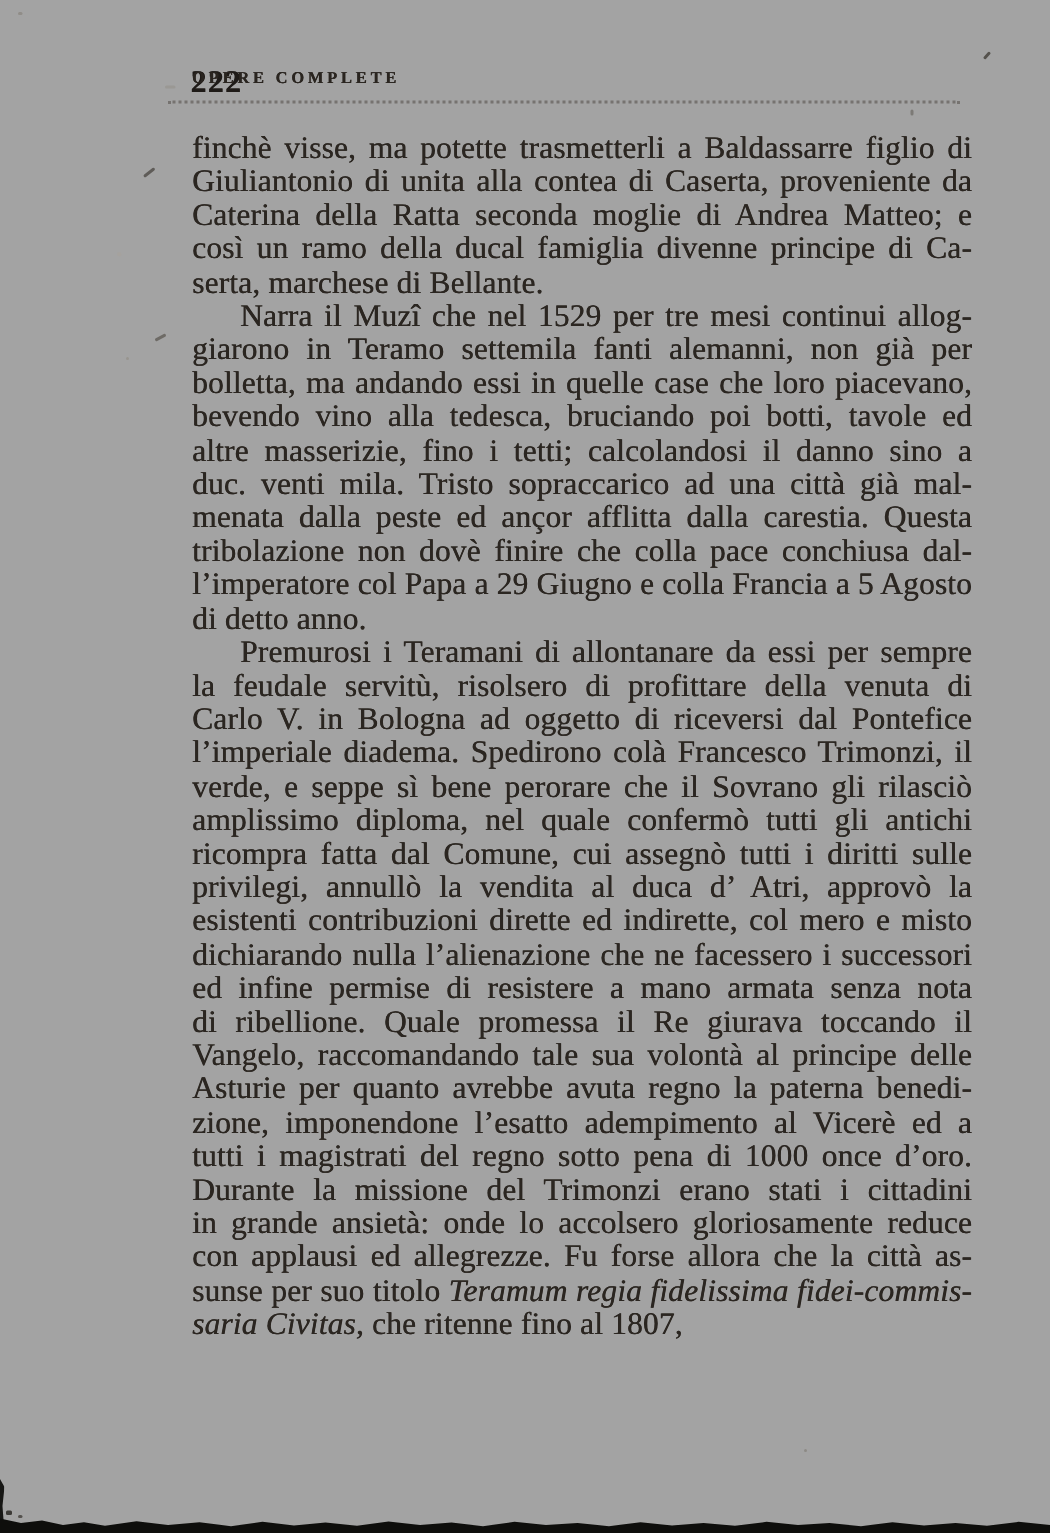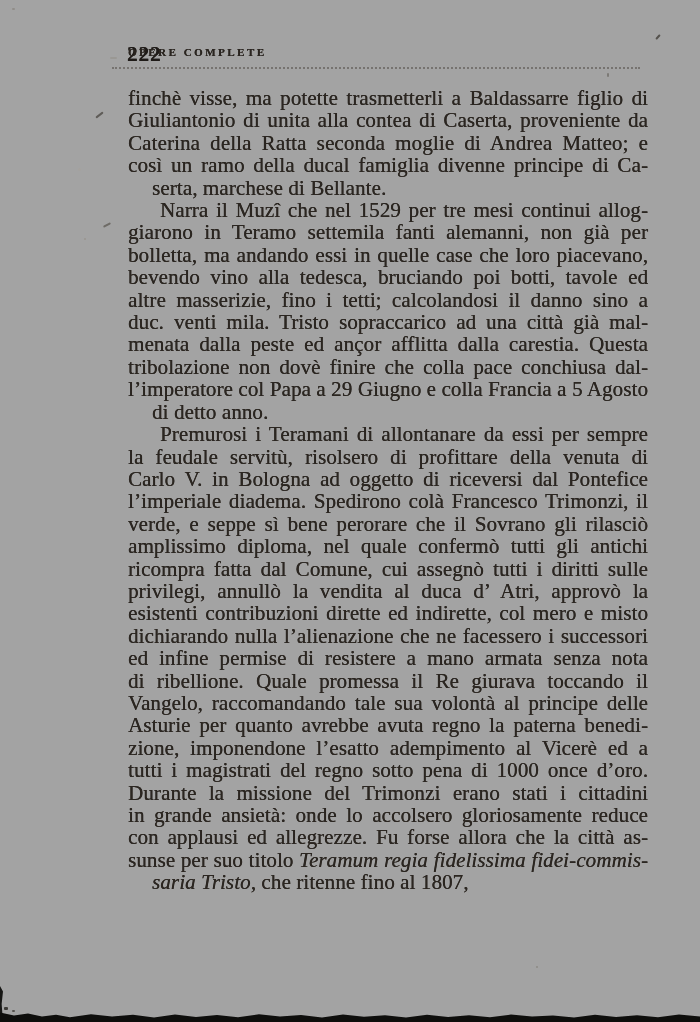--- a/index.html
+++ b/index.html
@@ -26,21 +26,21 @@
   .body-text{
     position:absolute;left:128px;top:87px;width:520px;
   }
   .line{
     font-size:21px;line-height:22.42px;height:22.42px;
     text-align:justify;text-align-last:justify;
     letter-spacing:0.1px;color:#2b2621;
     text-shadow:0.25px 0 0 currentColor;
     white-space:nowrap;
   }
-  .line.end{text-align-last:left;margin-left:24px;}
+  .line.end{text-align-last:left;}
   .line.indent{text-indent:32px;}
   .it{font-style:italic;}
   
   .artifact{position:absolute;background:#6a6a66;border-radius:2px;}
   .bottom-edge{
     position:absolute;left:0;bottom:0;width:700px;height:12px;background:#0e0e0c;
     clip-path:polygon(0% 100%,0% 20%,2% 45%,4% 30%,6% 55%,8% 40%,10% 60%,13% 35%,16% 55%,19% 40%,22% 62%,25% 38%,28% 58%,31% 42%,34% 60%,37% 36%,40% 55%,43% 42%,46% 62%,49% 38%,52% 56%,55% 44%,58% 62%,61% 40%,64% 58%,67% 44%,70% 60%,73% 38%,76% 55%,79% 45%,82% 62%,85% 40%,88% 58%,91% 44%,94% 60%,97% 38%,100% 55%,100% 100%);
   }
   .left-edge-sliver{
     position:absolute;left:0;bottom:0;width:3px;height:36px;background:#171715;
@@ -87,21 +87,21 @@
       <div class="line"><span>ed infine permise di resistere a mano armata senza nota</span></div>
       <div class="line"><span>di ribellione. Quale promessa il Re giurava toccando il</span></div>
       <div class="line"><span>Vangelo, raccomandando tale sua volontà al principe delle</span></div>
       <div class="line"><span>Asturie per quanto avrebbe avuta regno la paterna benedi-</span></div>
       <div class="line"><span>zione, imponendone l’esatto adempimento al Vicerè ed a</span></div>
       <div class="line"><span>tutti i magistrati del regno sotto pena di 1000 once d’oro.</span></div>
       <div class="line"><span>Durante la missione del Trimonzi erano stati i cittadini</span></div>
       <div class="line"><span>in grande ansietà: onde lo accolsero gloriosamente reduce</span></div>
       <div class="line"><span>con applausi ed allegrezze. Fu forse allora che la città as-</span></div>
       <div class="line"><span>sunse per suo titolo </span><span class="it">Teramum regia fidelissima fidei-commis-</span></div>
-      <div class="line end"><span class="it">saria Tristo,</span><span> che ritenne fino al 1807,</span></div>
+      <div class="line end"><span class="it">saria Civitas,</span><span> che ritenne fino al 1807,</span></div>
     </div>
 
   <div class="artifact" style="left:110px;top:57px;width:7px;height:1.5px;background:#9a9894;"></div>
   <div class="artifact" style="left:95px;top:114px;width:9px;height:2px;transform:rotate(-38deg);background:#5f5c58;"></div>
   <div class="artifact" style="left:78px;top:168px;width:2.5px;height:2.5px;background:#a5a29e;"></div>
   <div class="artifact" style="left:103px;top:224px;width:8px;height:2px;transform:rotate(-28deg);background:#6e6b66;"></div>
   <div class="artifact" style="left:84px;top:238px;width:2px;height:2px;background:#98958f;"></div>
   <div class="artifact" style="left:655px;top:36px;width:6px;height:2px;transform:rotate(-48deg);background:#55524d;"></div>
   <div class="artifact" style="left:607px;top:73px;width:2px;height:3.5px;background:#7c7a76;"></div>
   <div class="artifact" style="left:12px;top:8px;width:2.5px;height:2px;background:#908d88;"></div>

